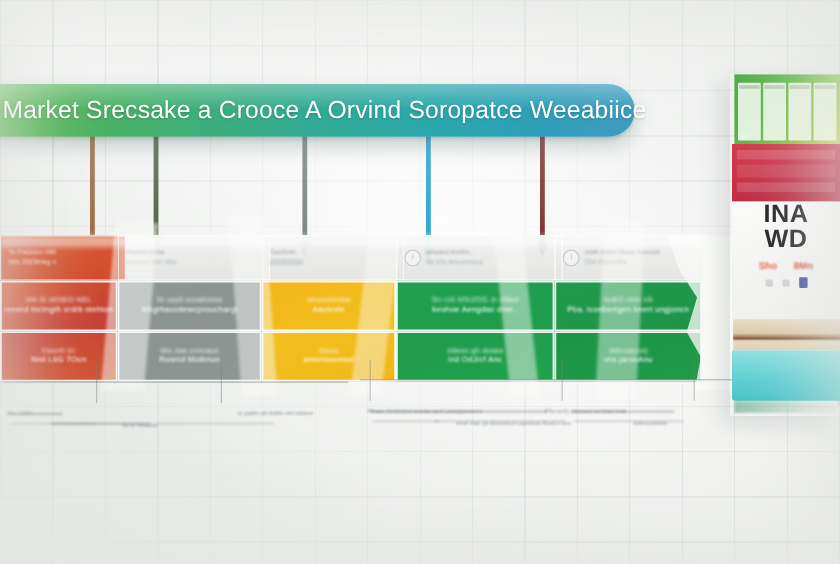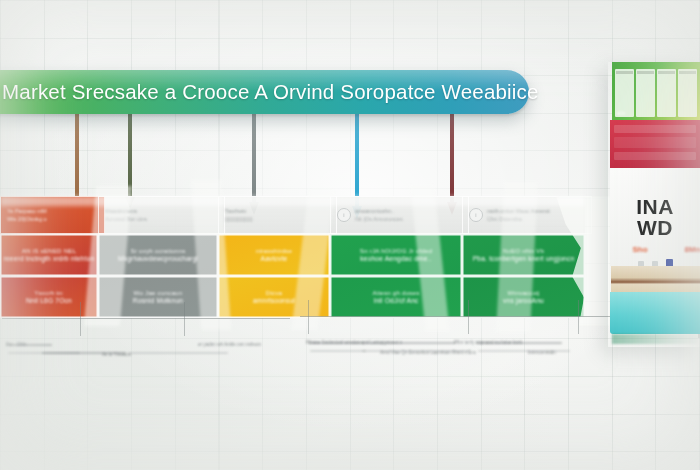--- a/index.html
+++ b/index.html
@@ -144,30 +144,30 @@
   .rp-red{
     position:absolute;left:2px;top:58px;width:90px;height:48px;
     background:linear-gradient(160deg,#d63a4e 0%,#c32d44 55%,#b02038 100%);
     box-sizing:border-box;padding:5px 4px;
   }
   .rp-red .rline{height:8px;background:rgba(255,255,255,.16);margin-bottom:4px;border-radius:1px;}
   .rp-red .rline.b{height:11px;background:rgba(255,255,255,.1);}
   .rp-white{
     position:absolute;left:2px;top:106px;width:90px;height:98px;
     background:linear-gradient(180deg,#fbfbfa,#f0f1ef);
-    box-sizing:border-box;padding:28px 6px;text-align:center;
+    box-sizing:border-box;padding:0 6px;text-align:center;
   }
   .rp-white .big{
     font-size:21px;font-weight:700;color:#1d1f1f;letter-spacing:.5px;
     filter:blur(.3px);line-height:1;
   }
   .rp-white .sub{
     display:flex;justify-content:center;gap:14px;margin-top:7px;
   }
-  .rp-white .sub span{font-size:8px;font-weight:700;color:#e2603a;filter:blur(.9px);margin-left:23px;}
+  .rp-white .sub span{font-size:8px;font-weight:700;color:#e2603a;filter:blur(.9px);}
   .rp-white .sub span.alt{color:#d1442f;}
   .rp-white .tiny{
     display:flex;justify-content:center;gap:8px;margin-top:5px;align-items:center;
   }
   .rp-white .tiny i{
     display:block;width:6px;height:6px;background:#cfd3d3;border-radius:1px;filter:blur(.6px);
   }
   .rp-white .tiny i.blue{background:#3b4fa0;width:7px;height:9px;}
   .rp-tan{
     position:absolute;left:3px;top:204px;width:90px;height:26px;

